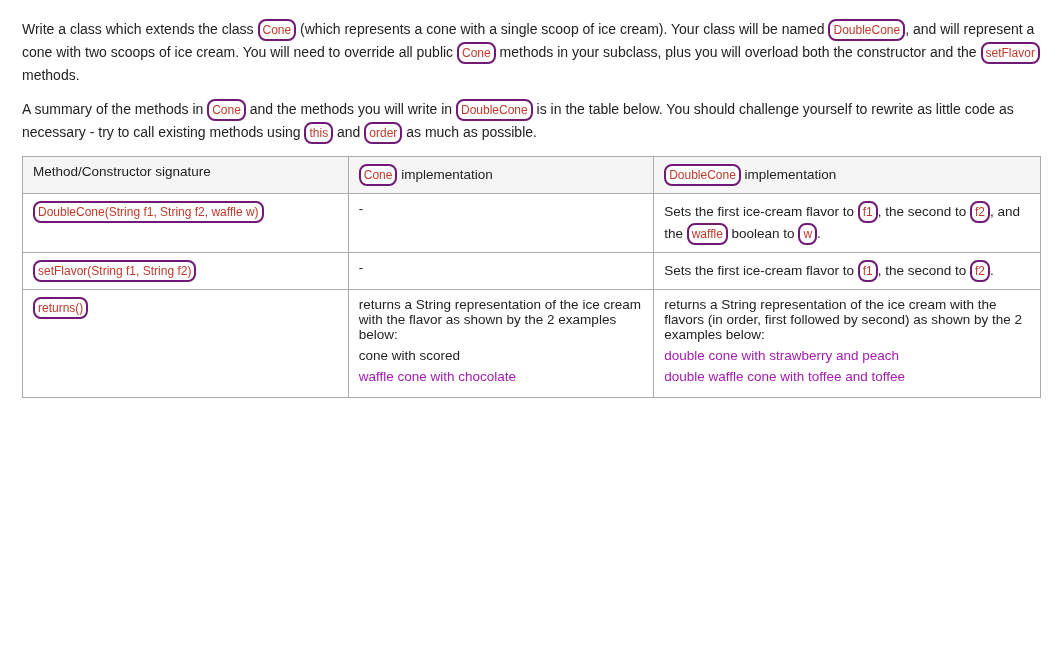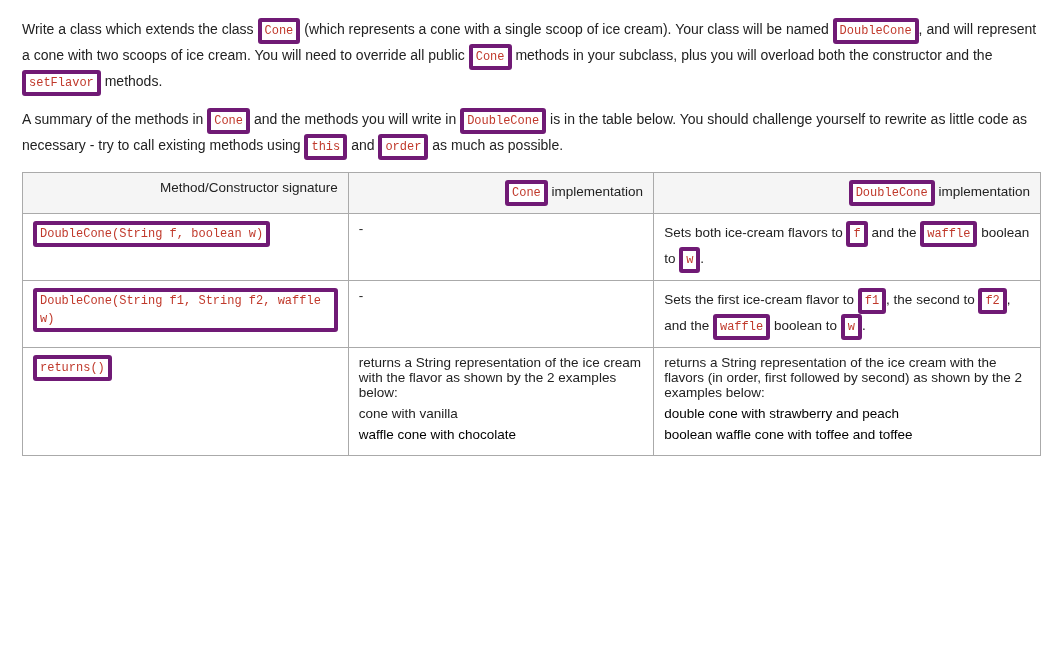--- a/index.html
+++ b/index.html
@@ -11,49 +11,49 @@
       padding: 18px 22px;
       width: 1063px;
       min-height: 660px;
     }
     .prose p {
       margin-bottom: 12px;
       line-height: 1.6;
     }
     code-badge {
       display: inline-block;
-      font-family: Liberation Mono, monospace;
+      font-family: Liberation Sans, sans-serif;
       font-size: 12px;
       color: #c0392b;
-      border: 4px solid #701a75;
-      border-radius: 3px;
+      border: 2px solid #701a75;
+      border-radius: 8px;
       padding: 0px 3px;
       background: #fff;
       line-height: 1.5;
     }
     table {
       width: 100%;
       border-collapse: collapse;
       margin-bottom: 14px;
       font-size: 13.5px;
     }
     table th, table td {
       border: 1px solid #aaa;
       padding: 7px 10px;
       vertical-align: top;
     }
     table th {
       background: #f5f5f5;
       font-weight: normal;
-      text-align: right;
+      text-align: left;
     }
     .col1 { width: 32%; }
     .col2 { width: 30%; margin-left: 25px; }
     .col3 { width: 38%; }
-    .teal { color: #000000; text-align: center; }
+    .teal { color: #a21caf; text-align: center; }
     .footer-text {
       font-size: 13.5px;
       line-height: 1.6;
       margin-top: 6px;
     }
   </style>
 </head>
 <body>
 
 <div>
@@ -66,39 +66,39 @@
   <table>
     <thead>
       <tr>
         <th class="col1" id="th0">Method/Constructor signature</th>
         <th class="col2" id="th1"><code-badge>Cone</code-badge> implementation</th>
         <th class="col3" id="th2"><code-badge>DoubleCone</code-badge> implementation</th>
       </tr>
     </thead>
     <tbody id="table-body">
         <tr>
-          <td><code-badge>DoubleCone(String f, boolean w)</code-badge></td>
-          <td>-</td>
-          <td>Sets both ice-cream flavors to <code-badge>f</code-badge> and the <code-badge>waffle</code-badge> boolean to <code-badge>w</code-badge>.</td>
-        </tr>
-        <tr>
           <td><code-badge>DoubleCone(String f1, String f2, waffle w)</code-badge></td>
           <td>-</td>
           <td>Sets the first ice-cream flavor to <code-badge>f1</code-badge>, the second to <code-badge>f2</code-badge>, and the <code-badge>waffle</code-badge> boolean to <code-badge>w</code-badge>.</td>
         </tr>
         <tr>
+          <td><code-badge>setFlavor(String f1, String f2)</code-badge></td>
+          <td>-</td>
+          <td>Sets the first ice-cream flavor to <code-badge>f1</code-badge>, the second to <code-badge>f2</code-badge>.</td>
+        </tr>
+        <tr>
           <td><code-badge>returns()</code-badge></td>
           <td>
             <p style="margin-bottom:6px;">returns a String representation of the ice cream with the flavor as shown by the 2 examples below:</p>
-            <p style="margin-bottom:6px;">cone with vanilla</p>
+            <p style="margin-bottom:6px;">cone with scored</p>
             <p style="margin-bottom:0;"><span class="teal">waffle cone with chocolate</span></p>
           </td>
           <td>
             <p style="margin-bottom:6px;">returns a String representation of the ice cream with the flavors (in order, first followed by second) as shown by the 2 examples below:</p>
             <p style="margin-bottom:6px;"><span class="teal">double cone with strawberry and peach</span></p>
-            <p style="margin-bottom:6px;"><span class="teal">boolean waffle cone with toffee and toffee</span></p>
+            <p style="margin-bottom:6px;"><span class="teal">double waffle cone with toffee and toffee</span></p>
           </td>
         </tr>
       </tbody>
   </table>
 
 
 </div>
 
 </body></html>

